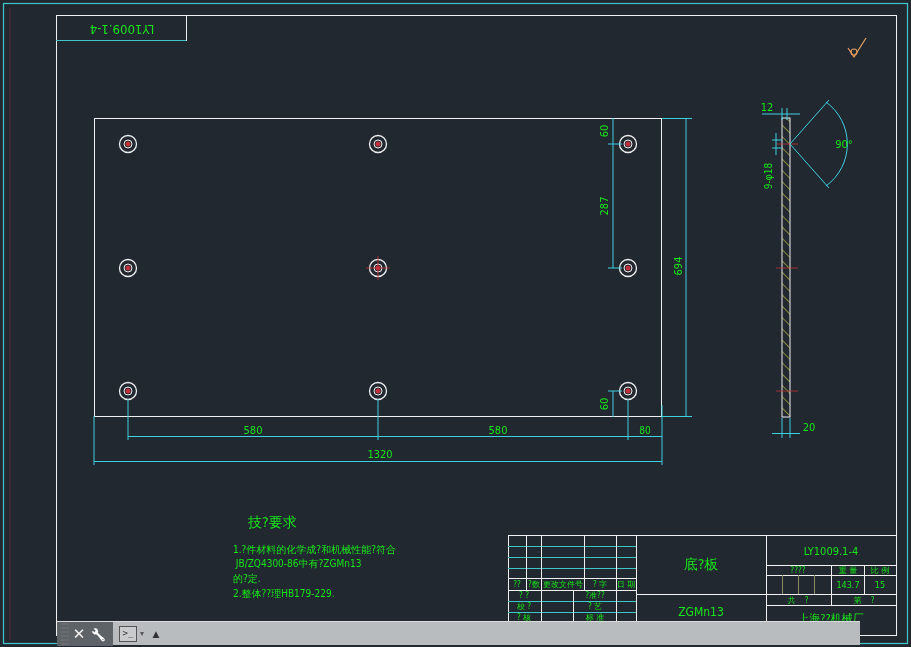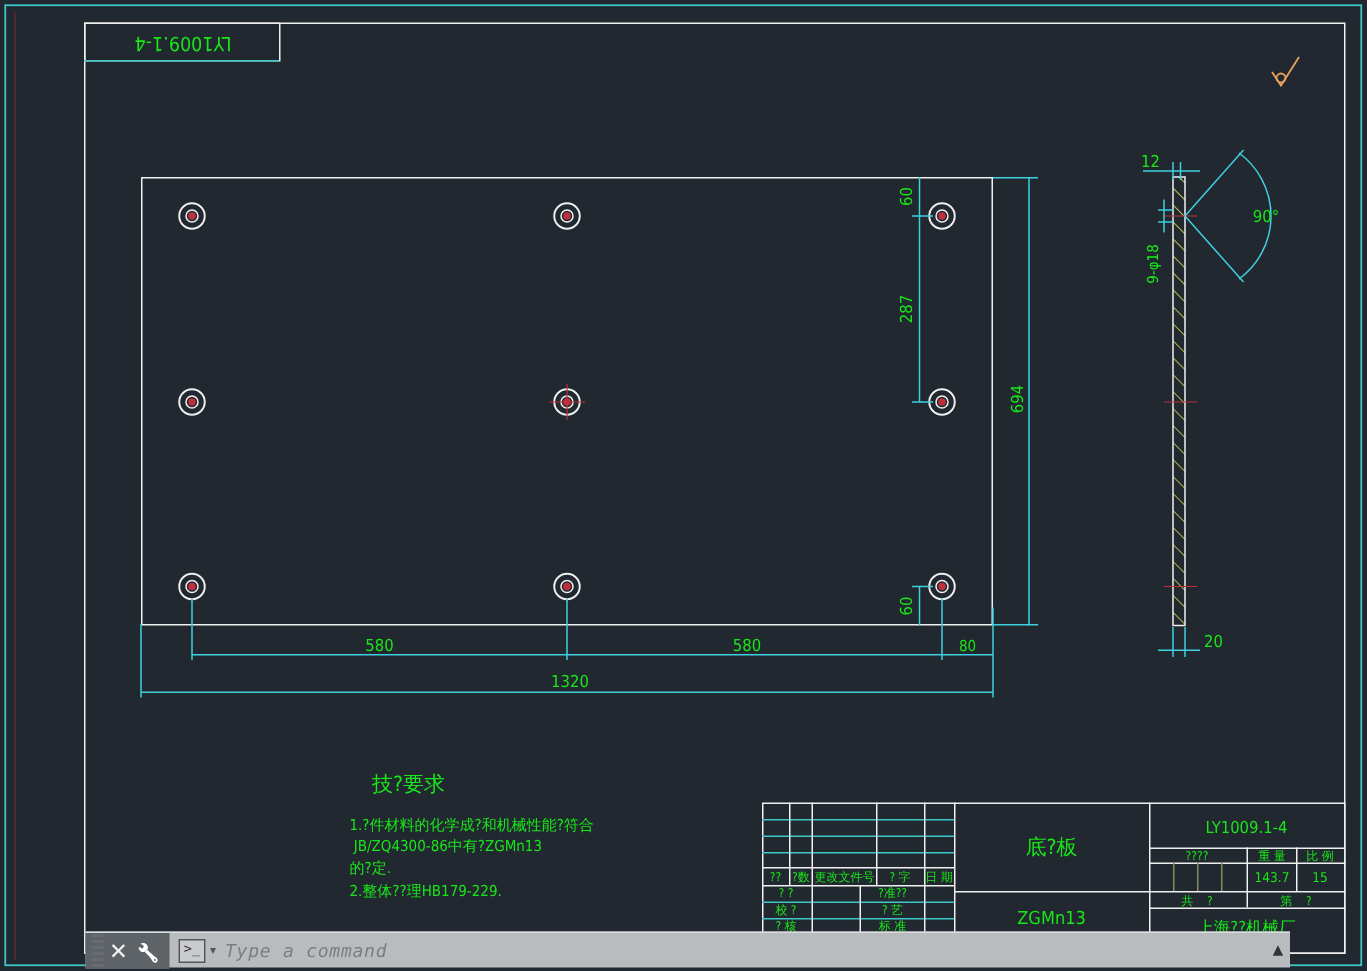--- a/index.html
+++ b/index.html
@@ -221,15 +221,14 @@
 </svg>
 
 <div id="cmdbar">
   <div class="tools">
     <div class="handle"></div>
     <div class="tbtn"><span>✕</span></div>
     <div class="tbtn"><span style="font-size:12px;filter:grayscale(1) brightness(2);">🔧</span></div>
   </div>
   <div class="prompt-icon">&gt;_</div>
   <span class="caret">▾</span>
-  <input type="text" placeholder="Type a command" style="">
   <div class="scroll-up">▲</div>
 </div>
 
 </body></html>

